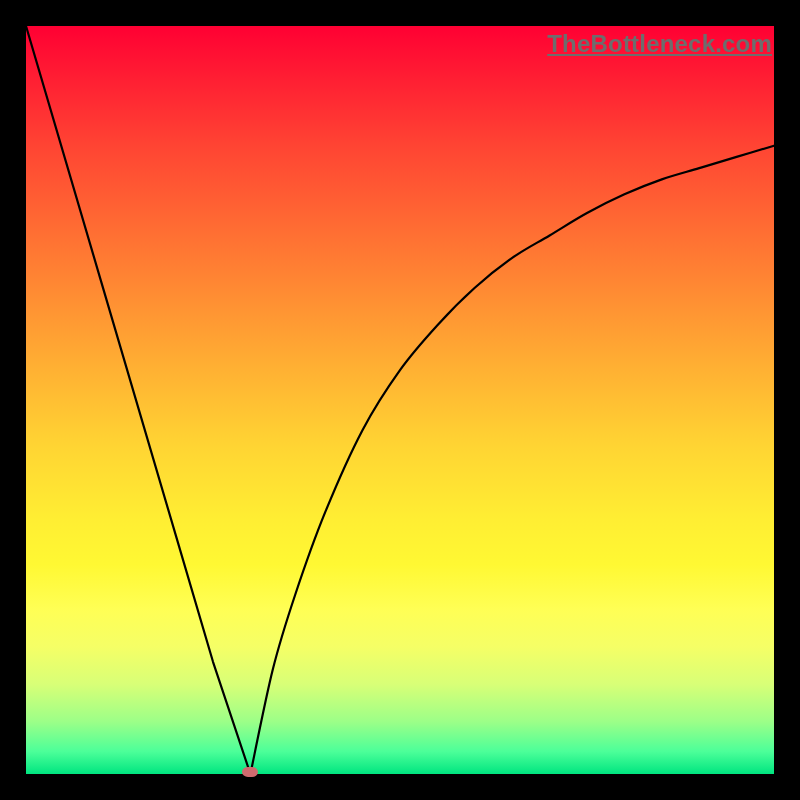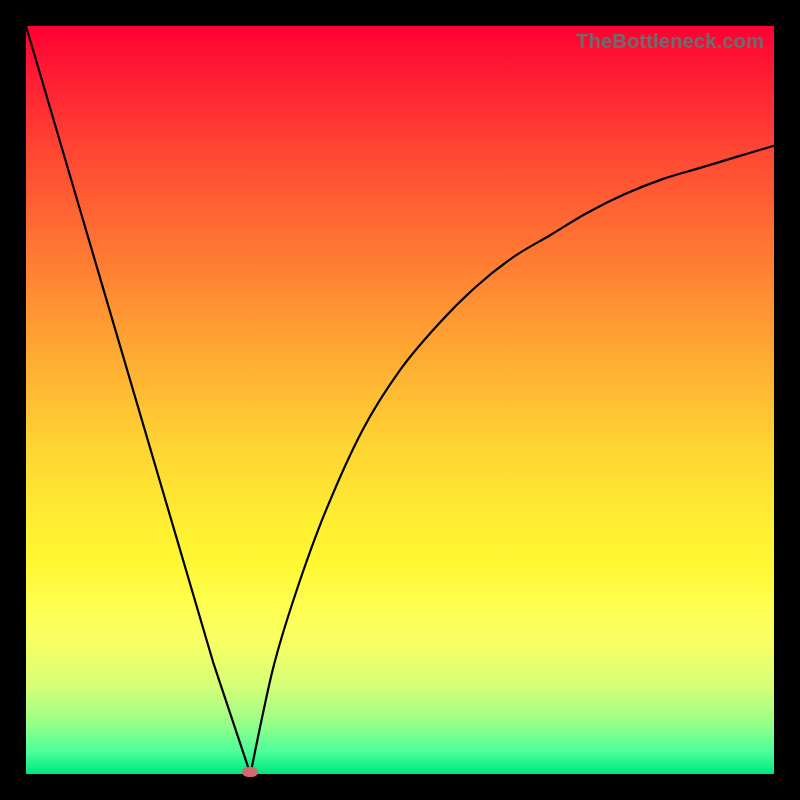--- a/index.html
+++ b/index.html
@@ -36,27 +36,28 @@
       #f5ff66 83%,
       #d8ff77 88%,
       #9cff88 93%,
       #4cff99 97%,
       #00e580 100%
     );
   }
   .watermark {
     position: absolute;
     top: 4px;
-    right: 10px;
+    right: 2px;
     font-family: Arial, Helvetica, sans-serif;
-    font-size: 20px;
+    font-size: 24px;
     font-weight: bold;
     color: #6d6d6d;
     letter-spacing: 0.2px;
     user-select: none;
+    text-decoration: underline;
   }
   svg.curve {
     position: absolute;
     left: 0;
     top: 0;
     width: 748px;
     height: 748px;
     overflow: visible;
   }
   .marker {

